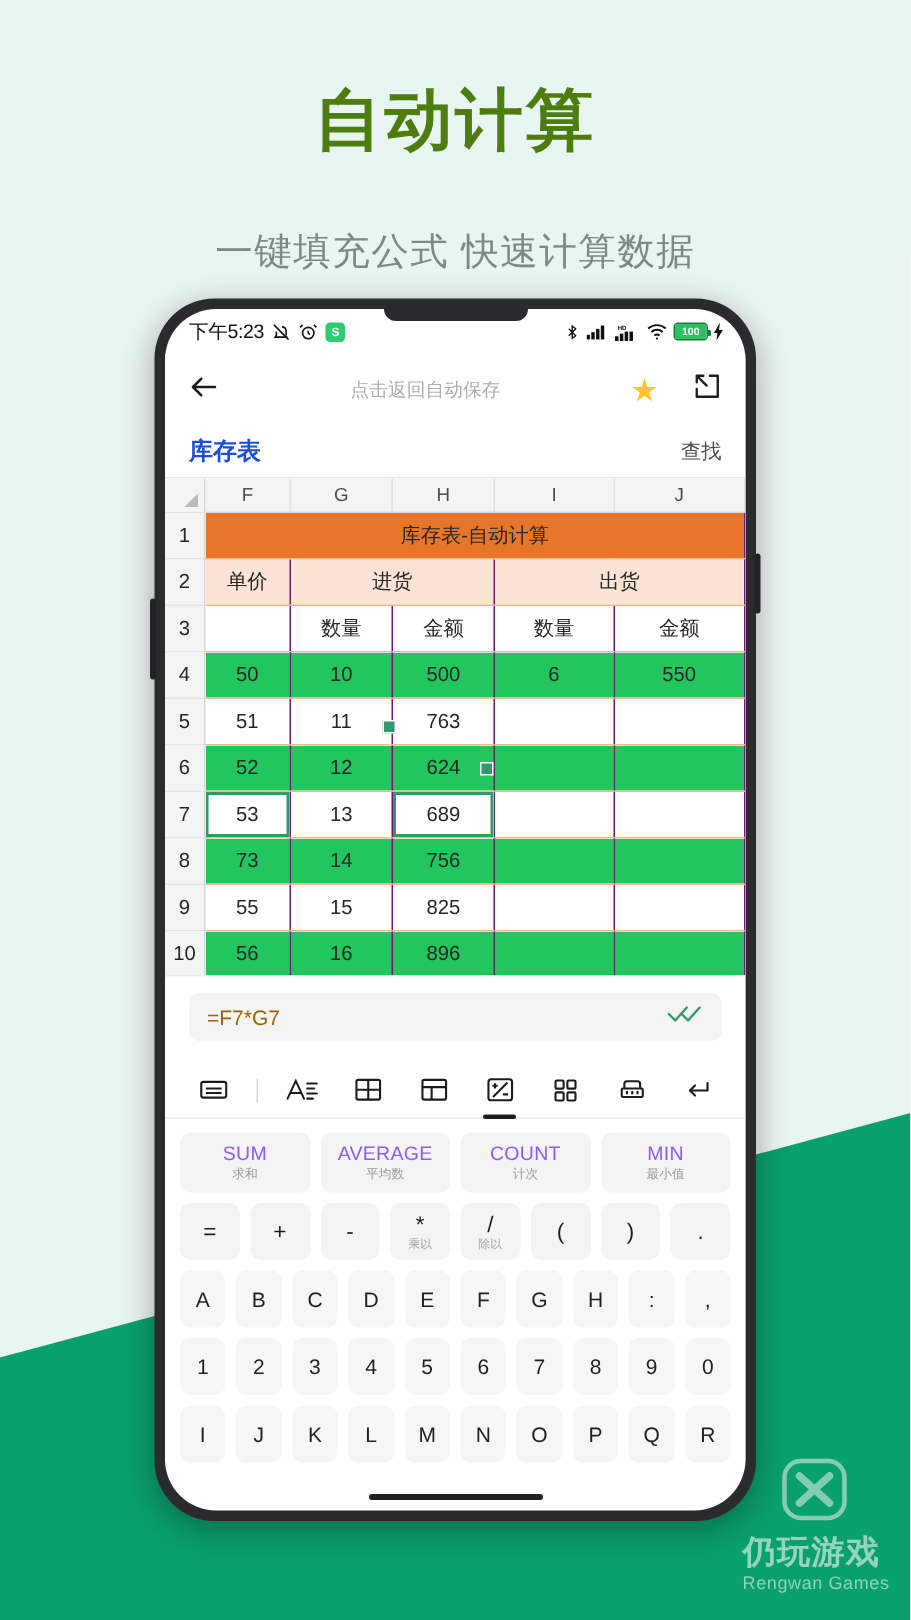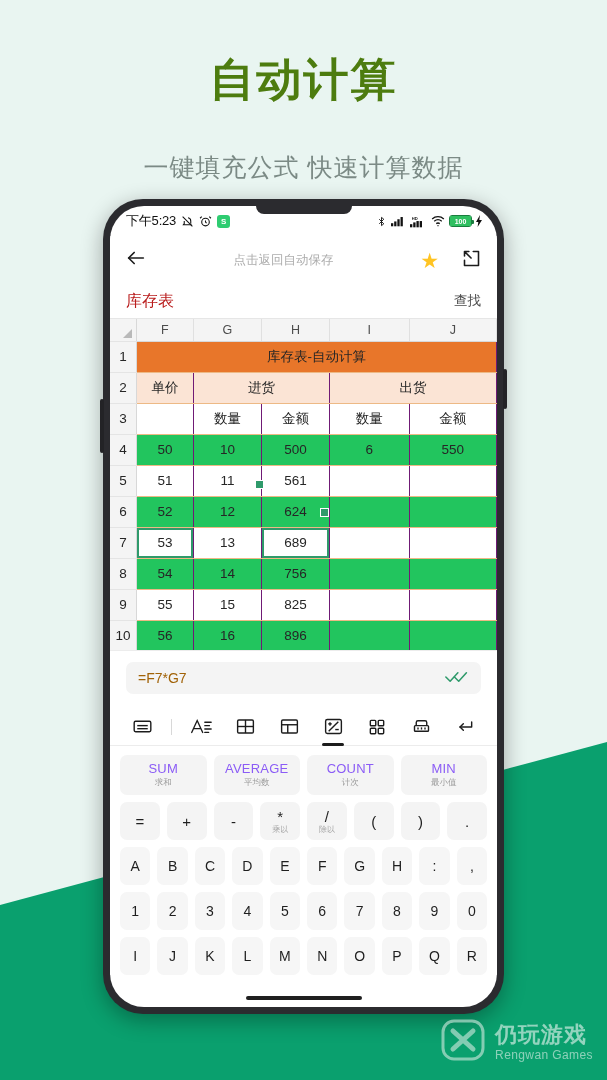--- a/index.html
+++ b/index.html
@@ -119,21 +119,21 @@
   #appbar .spacer { flex: 1; }
   .autosave-hint { font-size: 12.5px; color: #adadad; }
   .star { color: #ffc423; font-size: 21px; line-height: 1; }
 
   
   #doctitle {
     display: flex; align-items: center; justify-content: space-between;
     padding: 0 16px 0 16px; height: 34px;
     background: #fff;
   }
-  #doctitle .name { font-size: 16px; font-weight: normal; color: #b91c1c; }
+  #doctitle .name { font-size: 16px; font-weight: bold; color: #1d4ed8; }
   #doctitle .find { font-size: 13.5px; color: #4a4a4a; }
 
   
   #sheet {
     height: 332px;
     background: #fff;
     overflow: hidden;
     position: relative;
     border-top: 1px solid #e6e6e6;
   }
@@ -259,22 +259,22 @@
     font-size:14px; color:#1f1f1f;
   }
   #homebar {
     position:absolute; bottom:7px; left:50%; transform:translateX(-50%);
     width:116px; height:4px; background:#1f1f1f; border-radius:3px;
   }
 
   
   #watermark {
     position:absolute; right:14px; bottom:18px;
-    display:flex; align-items:flex-end; gap:8px;
-    z-index:6; opacity:.62;
+    display:flex; align-items:center; gap:8px;
+    z-index:6; opacity:.62;flex-direction:column;
   }
   #watermark .wm-text .cn {
     font-size:22px; font-weight:bold; color:#e8f5ef; letter-spacing:1px; line-height:24px;
   }
   #watermark .wm-text .en {
     font-size:12px; color:#dcefe7; letter-spacing:.4px; margin-top:1px;
   }
 </style>
 </head>
 <body>
@@ -422,21 +422,21 @@
                 <td class="band">50</td>
                 <td class="band">10</td>
                 <td class="band">500</td>
                 <td class="band">6</td>
                 <td class="band">550</td>
               </tr>
               <tr>
                 <td class="rowhead">5</td>
                 <td class="plain">51</td>
                 <td class="plain">11</td>
-                <td class="plain">561</td>
+                <td class="plain">763</td>
                 <td class="plain"></td>
                 <td class="plain"></td>
               </tr>
               <tr>
                 <td class="rowhead">6</td>
                 <td class="band">52</td>
                 <td class="band">12</td>
                 <td class="band">624</td>
                 <td class="band"></td>
                 <td class="band"></td>
@@ -444,21 +444,21 @@
               <tr>
                 <td class="rowhead">7</td>
                 <td class="plain cellsel">53</td>
                 <td class="plain">13</td>
                 <td class="plain cellsel">689</td>
                 <td class="plain"></td>
                 <td class="plain"></td>
               </tr>
               <tr>
                 <td class="rowhead">8</td>
-                <td class="band">54</td>
+                <td class="band">73</td>
                 <td class="band">14</td>
                 <td class="band">756</td>
                 <td class="band"></td>
                 <td class="band"></td>
               </tr>
               <tr>
                 <td class="rowhead">9</td>
                 <td class="plain">55</td>
                 <td class="plain">15</td>
                 <td class="plain">825</td>

